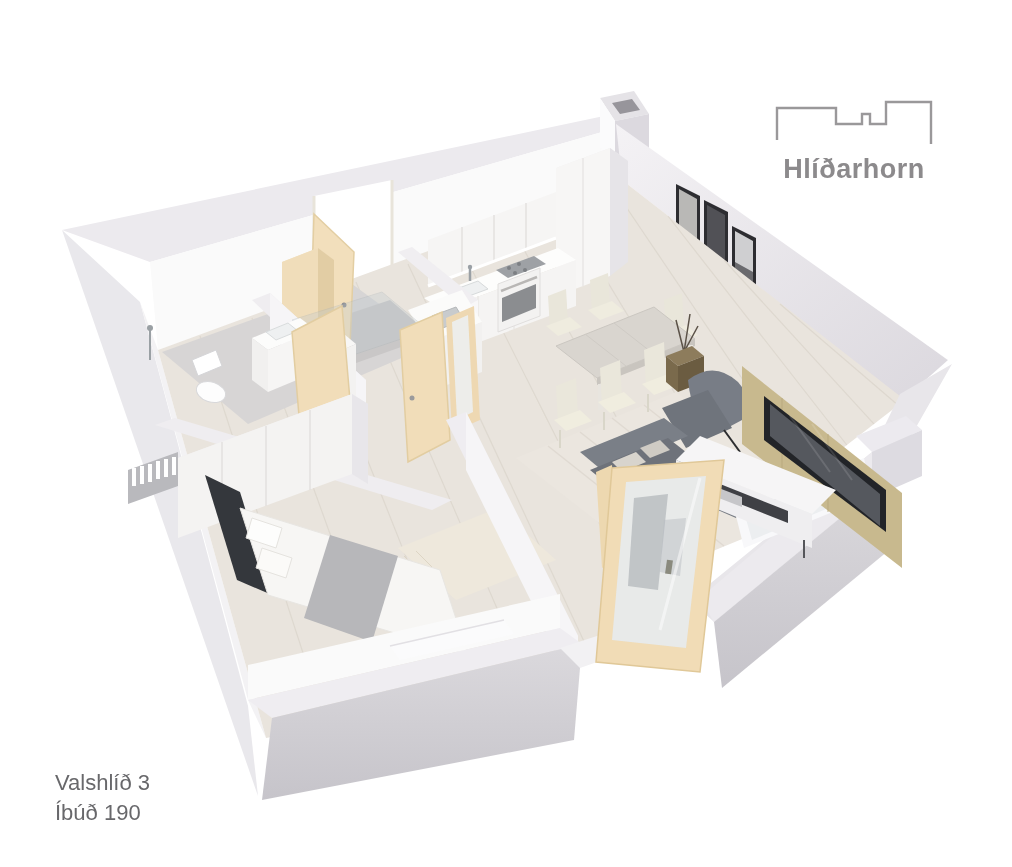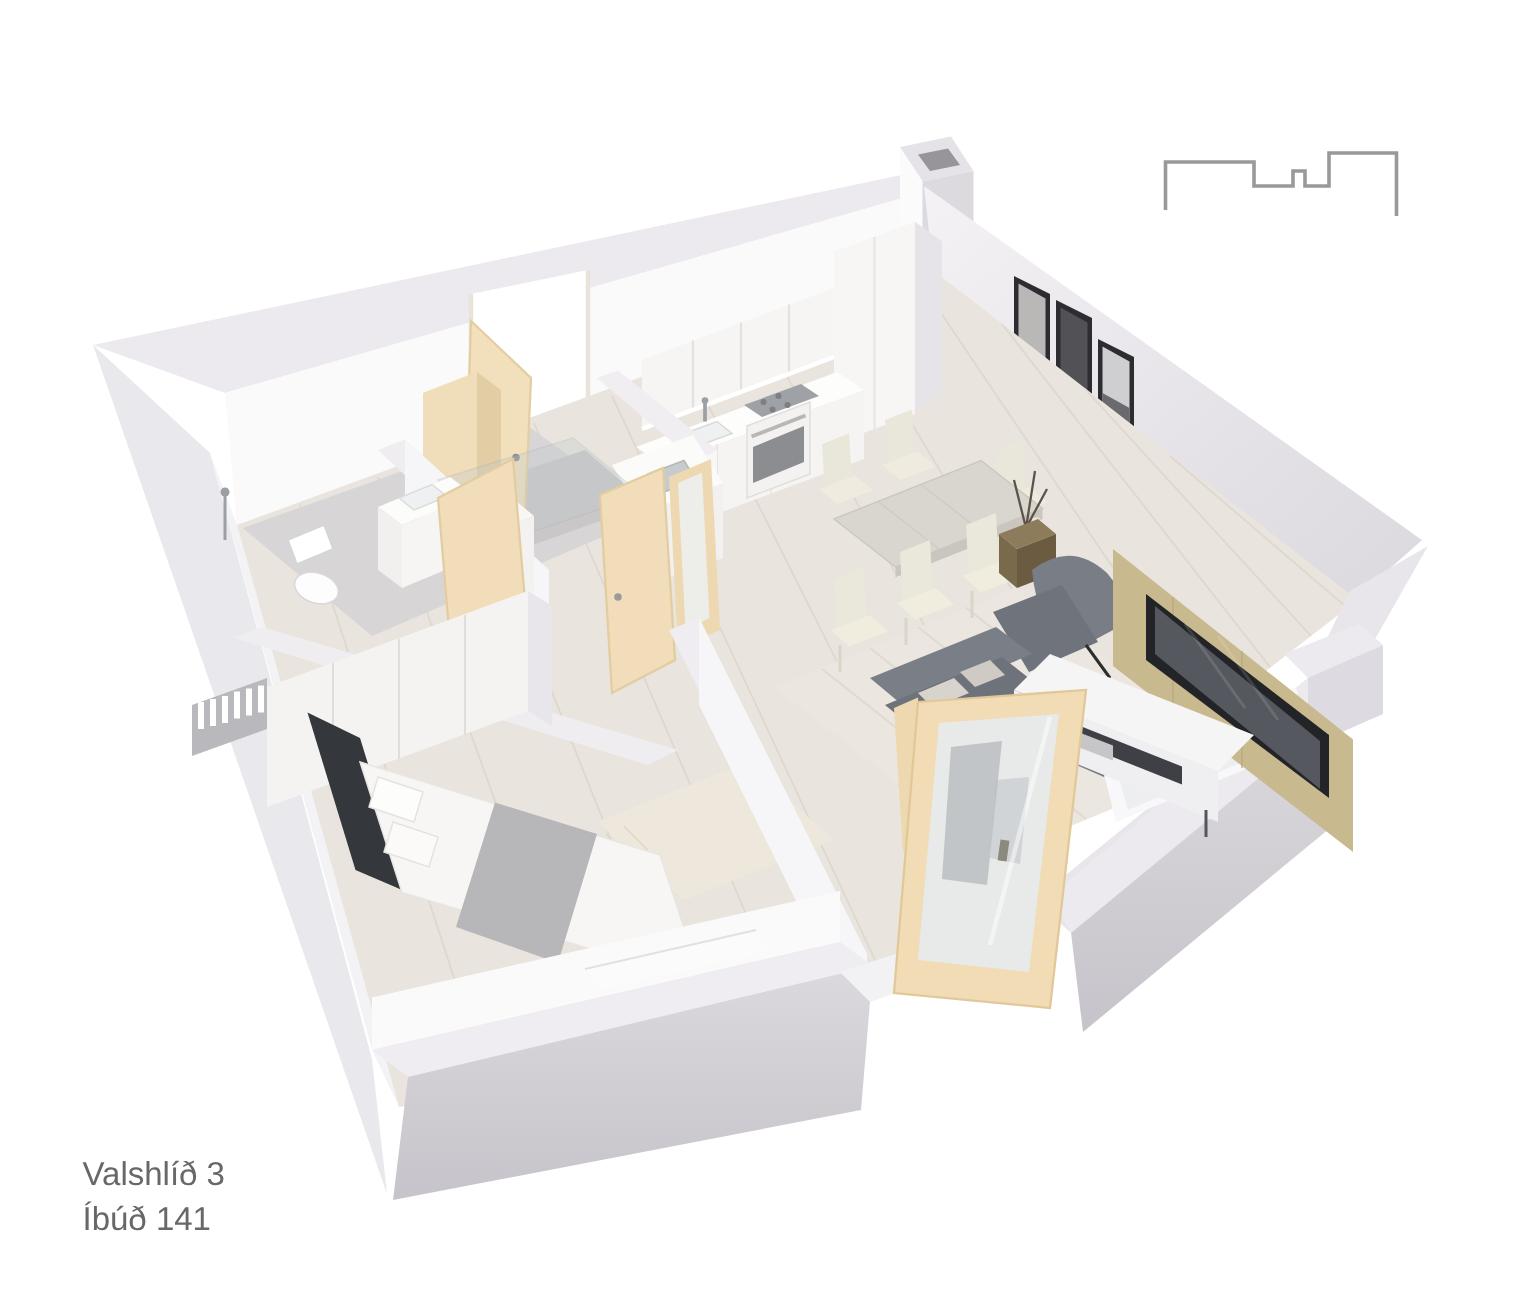--- a/index.html
+++ b/index.html
@@ -344,18 +344,19 @@
       <line x1="700" y1="478" x2="660" y2="630" stroke="#ffffff" stroke-width="3" opacity="0.5"></line>
       <rect x="666" y="560" width="6" height="14" fill="#8a8a7e" transform="rotate(8 669 567)"></rect>
     </g>
   </g>
 </svg>
 
 <div class="brand">
   <svg class="mark" width="160" height="52" viewBox="0 0 160 52">
     <path d="M3 44 L3 12 L62 12 L62 28 L88 28 L88 18 L96 18 L96 28 L112 28 L112 6 L157 6 L157 48" fill="none" stroke="#9a989a" stroke-width="2.4"></path>
   </svg>
+  <div class="name">Hlíðarhorn</div>
 </div>
 
 <div class="footer">
   <div>Valshlíð 3</div>
-  <div>Íbúð 141</div>
+  <div>Íbúð 190</div>
 </div>
 
 </body></html>

